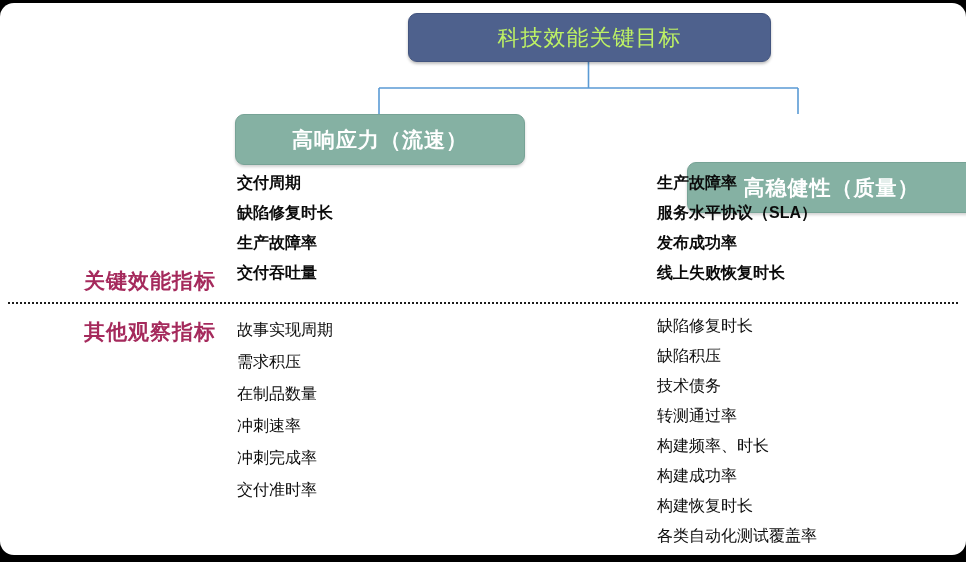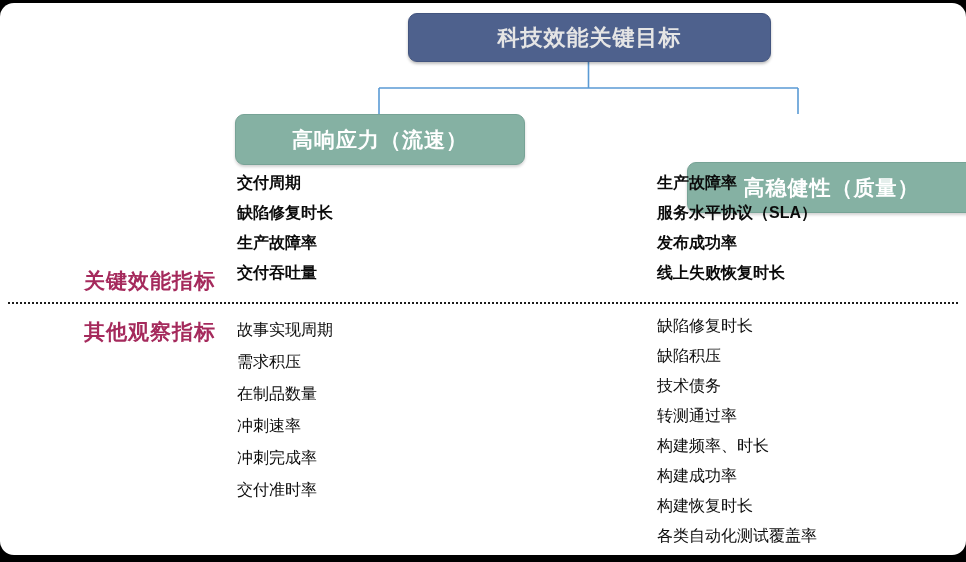--- a/index.html
+++ b/index.html
@@ -21,22 +21,22 @@
   }
   .root-box {
     position:absolute;
     left:408px; top:10px;
     width:361px; height:47px;
     background:var(--root_box);
     border:1px solid #43557f;
     border-radius:9px;
     box-shadow:0 2px 3px rgba(0,0,0,0.25);
     display:flex; align-items:center; justify-content:center;
-    color:#e5e5e5;
-    font-size:22px; font-weight:700;
+    color:#bef264;
+    font-size:22px; font-weight:400;
     letter-spacing:1px;
   }
   .connectors {
     position:absolute; left:0; top:0;
     width:966px; height:552px;
     pointer-events:none;
   }
   .connectors path {
     stroke:var(--connector);
     stroke-width:1.6;

